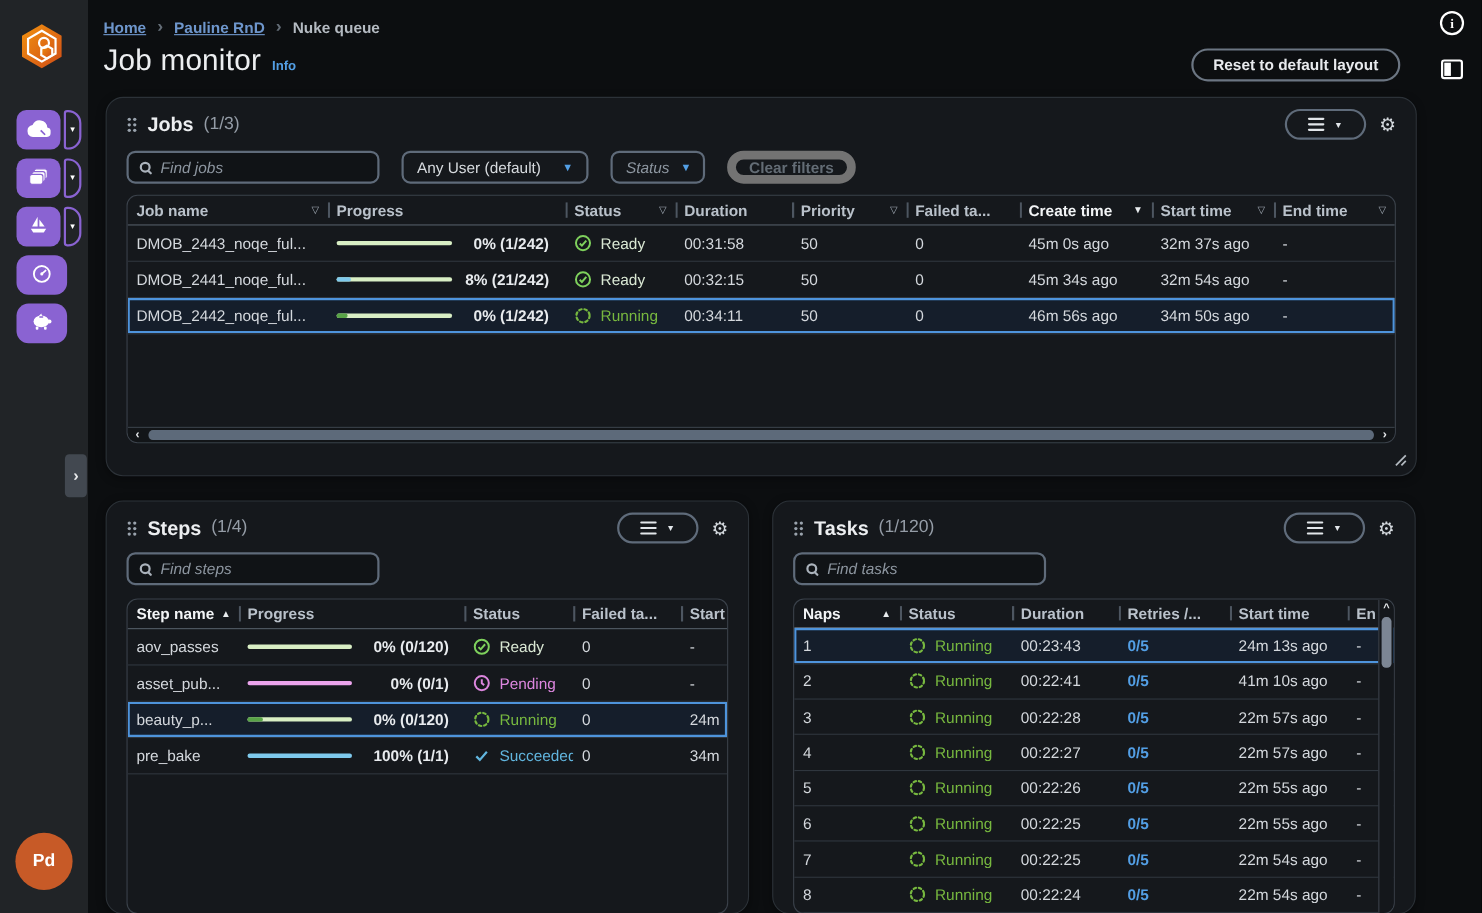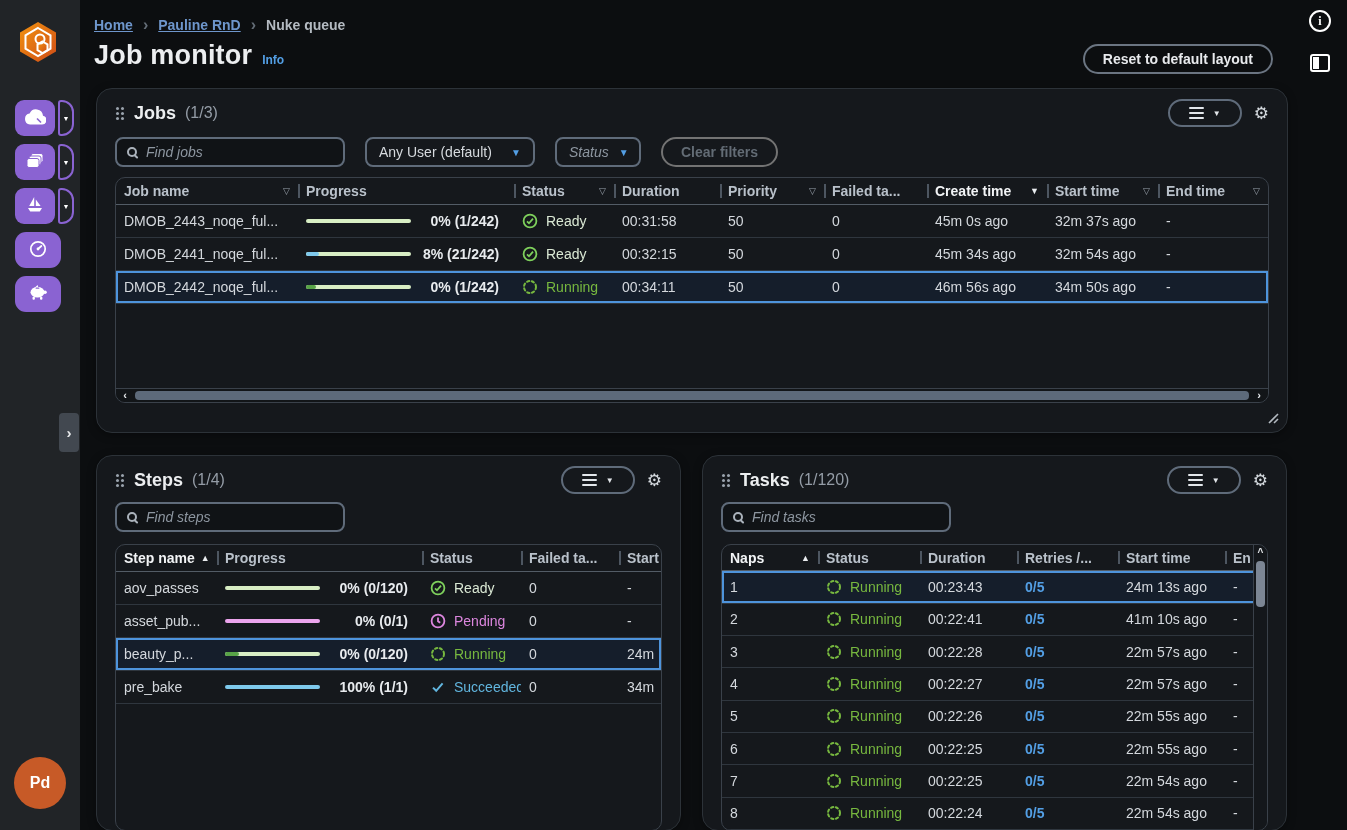--- a/index.html
+++ b/index.html
@@ -25,21 +25,21 @@
   .expander{position:absolute;left:59px;top:413px;width:20px;height:39px;background:#424850;border-radius:4px;display:flex;align-items:center;justify-content:center;color:#e8eaec;font-size:15px;font-weight:700;cursor:pointer;}
   .avatar{position:absolute;left:14px;top:757px;width:52px;height:52px;border-radius:50%;background:#c75a27;display:flex;align-items:center;justify-content:center;color:#fff;font-size:16px;font-weight:700;cursor:pointer;}
 
   
   .content{position:absolute;left:80px;top:0;right:0;bottom:0;}
   .breadcrumb{position:absolute;left:14px;top:16px;display:flex;align-items:center;gap:10px;font-size:14px;}
   .crumb-link{color:#6e96cc;text-decoration:underline;font-weight:700;cursor:pointer;}
   .crumb-cur{color:#b4bac1;font-weight:700;}
   .crumb-sep{color:#646d77;font-size:16px;font-weight:700;}
   .page-title{position:absolute;left:14px;top:40px;display:flex;align-items:baseline;gap:10px;}
-  .page-title h1{color:var(--txt-bright);font-size:27px;font-weight:700;letter-spacing:.2px;}
+  .page-title h1{color:var(--txt-bright);font-size:27px;font-weight:400;letter-spacing:.2px;}
   .info-link{color:var(--link);font-size:12px;font-weight:700;cursor:pointer;}
   .reset-btn{position:absolute;right:74px;top:44px;height:30px;padding:0 18px;border:2px solid #6b7582;border-radius:16px;background:transparent;color:#e8eaed;font-size:14px;font-weight:700;display:flex;align-items:center;cursor:pointer;}
   .tr-icons{position:absolute;right:12px;top:10px;width:30px;display:flex;flex-direction:column;align-items:center;gap:22px;}
   .info-circle{width:22px;height:22px;border:2px solid #fff;border-radius:50%;color:#fff;font-size:12px;font-weight:700;display:flex;align-items:center;justify-content:center;cursor:pointer;font-family:"Liberation Serif","DejaVu Serif",serif;}
   .panel-toggle{width:20px;height:18px;border:2px solid #fff;border-radius:3px;position:relative;cursor:pointer;}
   .panel-toggle::after{content:"";position:absolute;left:1px;top:1px;bottom:1px;width:6px;background:#fff;}
 
   
   .panel{position:absolute;background:var(--panel);border:1px solid var(--panel-border);border-radius:16px;padding:10px 18px 0 18px;display:flex;flex-direction:column;overflow:hidden;box-shadow:0 2px 8px rgba(0,0,0,.35);}
   .p-jobs{left:16px;top:88px;width:1192px;height:345px;}
@@ -60,21 +60,21 @@
   .mag{width:10px;height:10px;border:2px solid #aab2bb;border-radius:50%;position:relative;flex:none;}
   .mag::after{content:"";position:absolute;width:2px;height:5px;background:#aab2bb;right:-2px;bottom:-4px;transform:rotate(-45deg);border-radius:1px;}
   .search input{flex:1;background:transparent;border:none;outline:none;color:var(--txt);font-size:14px;min-width:0;}
   .search input::placeholder{color:var(--dim);font-style:italic;}
   .dropdown{height:30px;border:2px solid var(--ctl-border);border-radius:8px;display:flex;align-items:center;justify-content:space-between;padding:0 12px;gap:10px;cursor:pointer;}
   .dd-user{width:170px;}
   .dd-status{width:86px;}
   .dd-label{color:var(--txt);}
   .dd-label.placeholder{color:var(--dim);font-style:italic;}
   .dd-caret{color:var(--link);font-size:10px;}
-  .clear-btn{width:117px;height:30px;border:2px solid #737373;border-radius:15px;color:#636c75;font-weight:700;display:flex;align-items:center;justify-content:center;}
+  .clear-btn{width:117px;height:30px;border:8px solid #737373;border-radius:15px;color:#636c75;font-weight:700;display:flex;align-items:center;justify-content:center;}
 
   .tbl{margin-top:10px;border:1px solid var(--tbl-border);border-radius:10px;display:flex;flex-direction:column;overflow:hidden;position:relative;}
   .tbl-jobs{height:226px;}
   .tbl-flex{flex:1;margin-top:12px;margin-bottom:-1px;}
   .grid{display:grid;align-items:center;}
   .g-jobs{grid-template-columns:182px 216px 100px 106px 104px 103px 120px 111px 1fr;}
   .g-steps{grid-template-columns:101px 205px 99px 98px 1fr;}
   .g-tasks{grid-template-columns:96px 102px 97px 101px 107px 1fr;}
   .thead{height:27px;border-bottom:1px solid var(--hdr-line);}
   .th{display:flex;align-items:center;padding:0 8px;position:relative;font-weight:700;color:#b9c1ca;white-space:nowrap;overflow:hidden;height:100%;}

